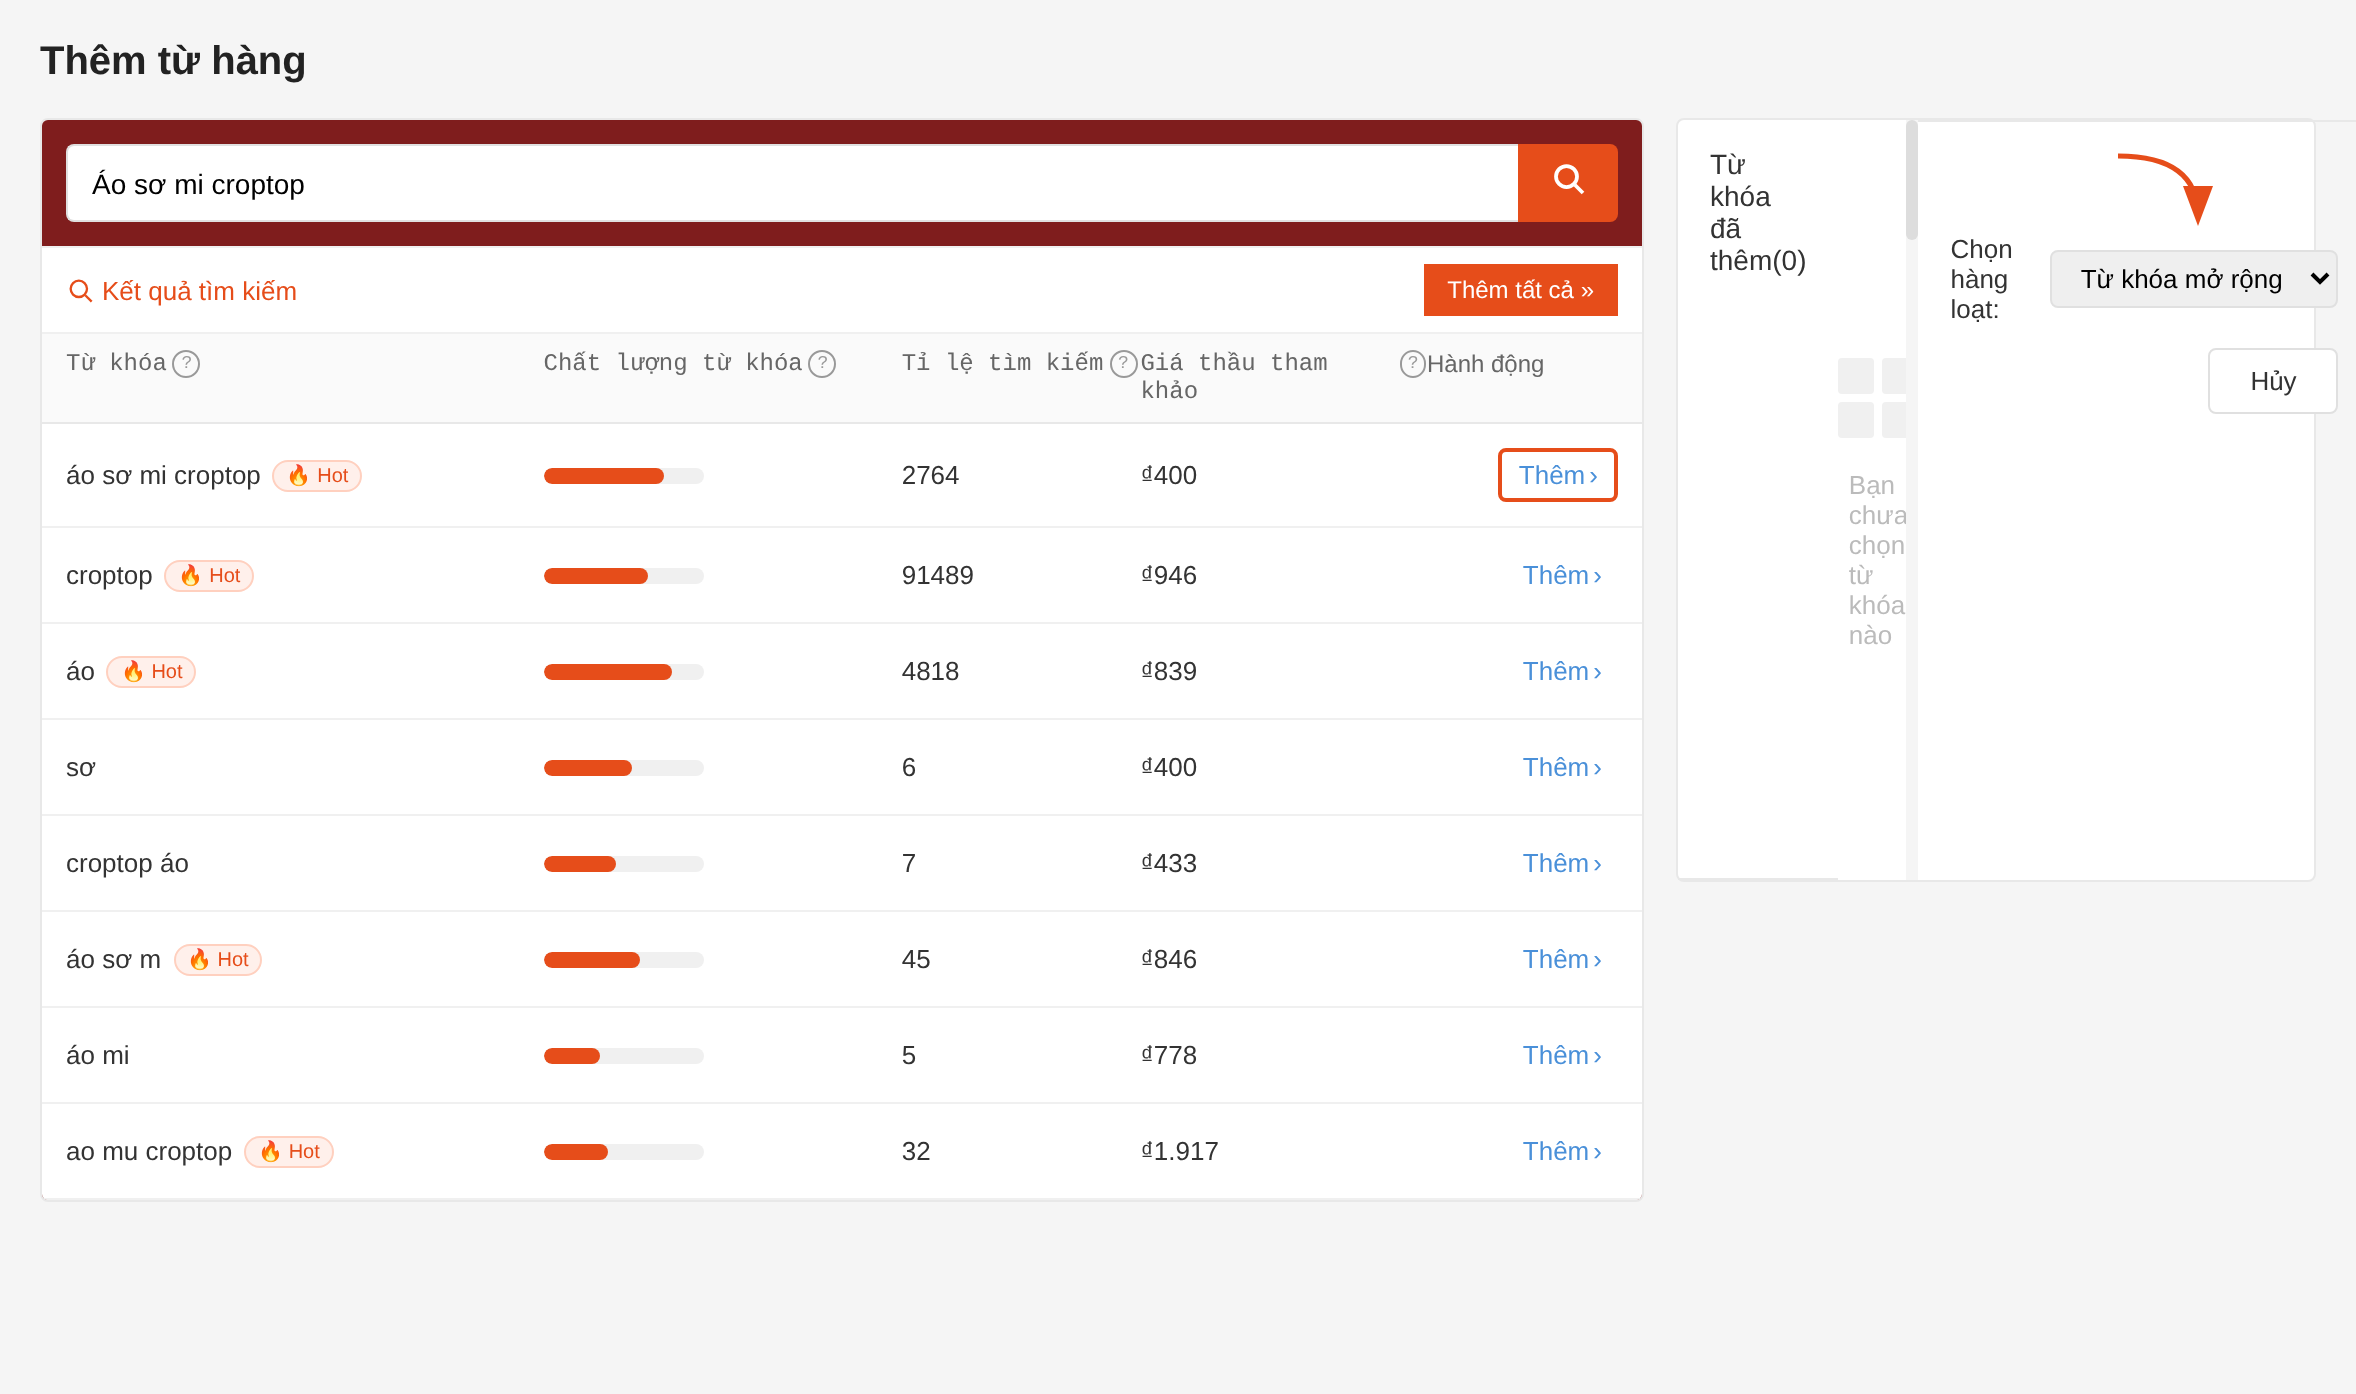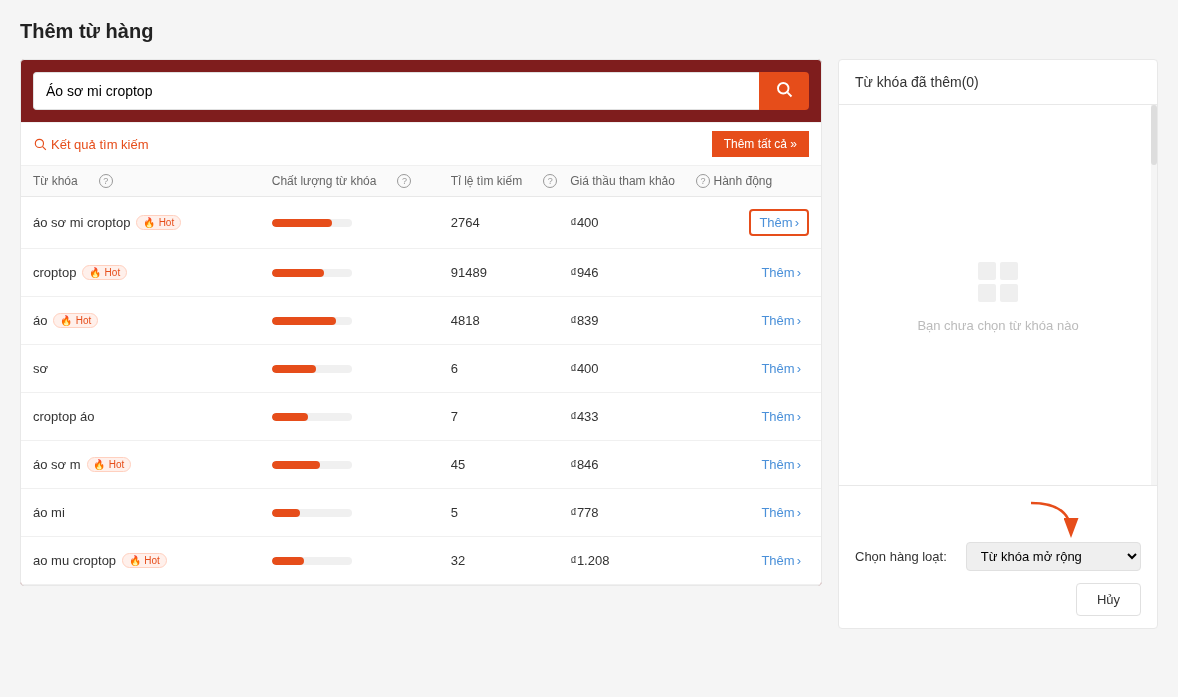--- a/index.html
+++ b/index.html
@@ -159,21 +159,21 @@
       border-radius: 4px;
       color: #4a90d9;
       padding: 4px 8px;
     }
     .right-panel {
       width: 320px;
       background: #fff;
       border-radius: 4px;
       border: 1px solid #e8e8e8;
       display: flex;
-      flex-direction: column;
+      flex-direction: row;
     }
     .right-panel-header {
       padding: 14px 16px;
       border-bottom: 1px solid #e8e8e8;
       font-size: 14px;
       color: #333;
     }
     .right-panel-body {
       flex: 1;
       min-height: 380px;
@@ -263,21 +263,22 @@
       padding-right: 60px;
       margin-bottom: 4px;
     }
     .arrow-svg {
       width: 60px;
       height: 40px;
     }
     .col-header-label {
       display: flex;
       align-items: flex-start;
-      gap: 21px;
+      gap: 3px;
+      font-family: Liberation Mono, monospace;
     }
     .help-icon {
       width: 14px;
       height: 14px;
       border-radius: 50%;
       border: 1px solid #999;
       display: inline-flex;
       align-items: center;
       justify-content: center;
       font-size: 9px;
@@ -468,21 +469,21 @@
       <div class="keyword-cell">
         <span>ao mu croptop</span>
         <span class="hot-badge">🔥 Hot</span>
       </div>
       <div class="quality-bar-container">
         <div class="bar-bg">
           <div class="bar-fill" style="width:40%"></div>
         </div>
       </div>
       <div class="search-rate-cell">32</div>
-      <div class="price-cell">₫1.208</div>
+      <div class="price-cell">₫1.917</div>
       <div class="action-cell">
         <button class="them-btn ">
           Thêm <span>›</span>
         </button>
       </div>
     </div>
       </div>
 
   </div>
 

